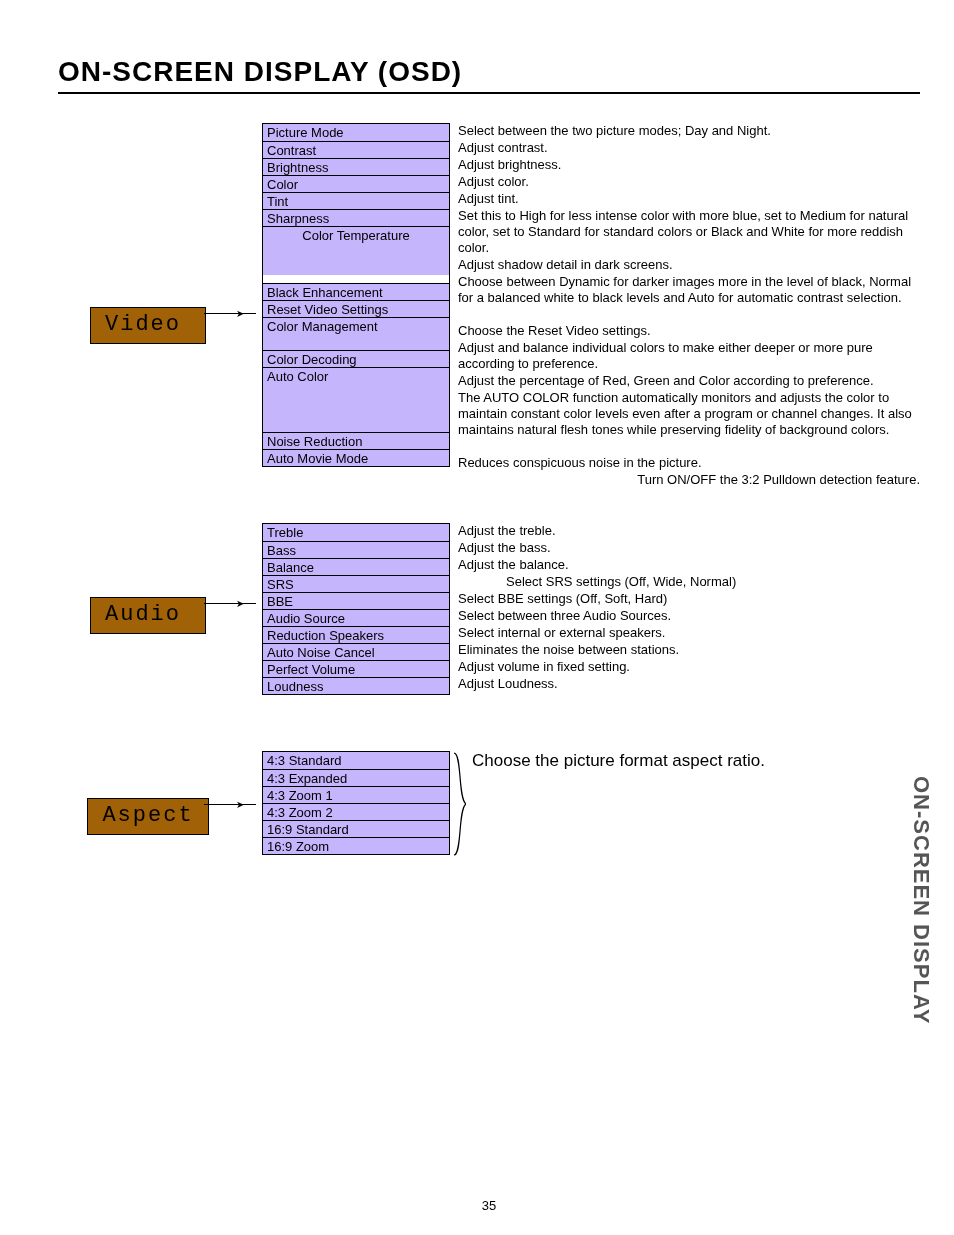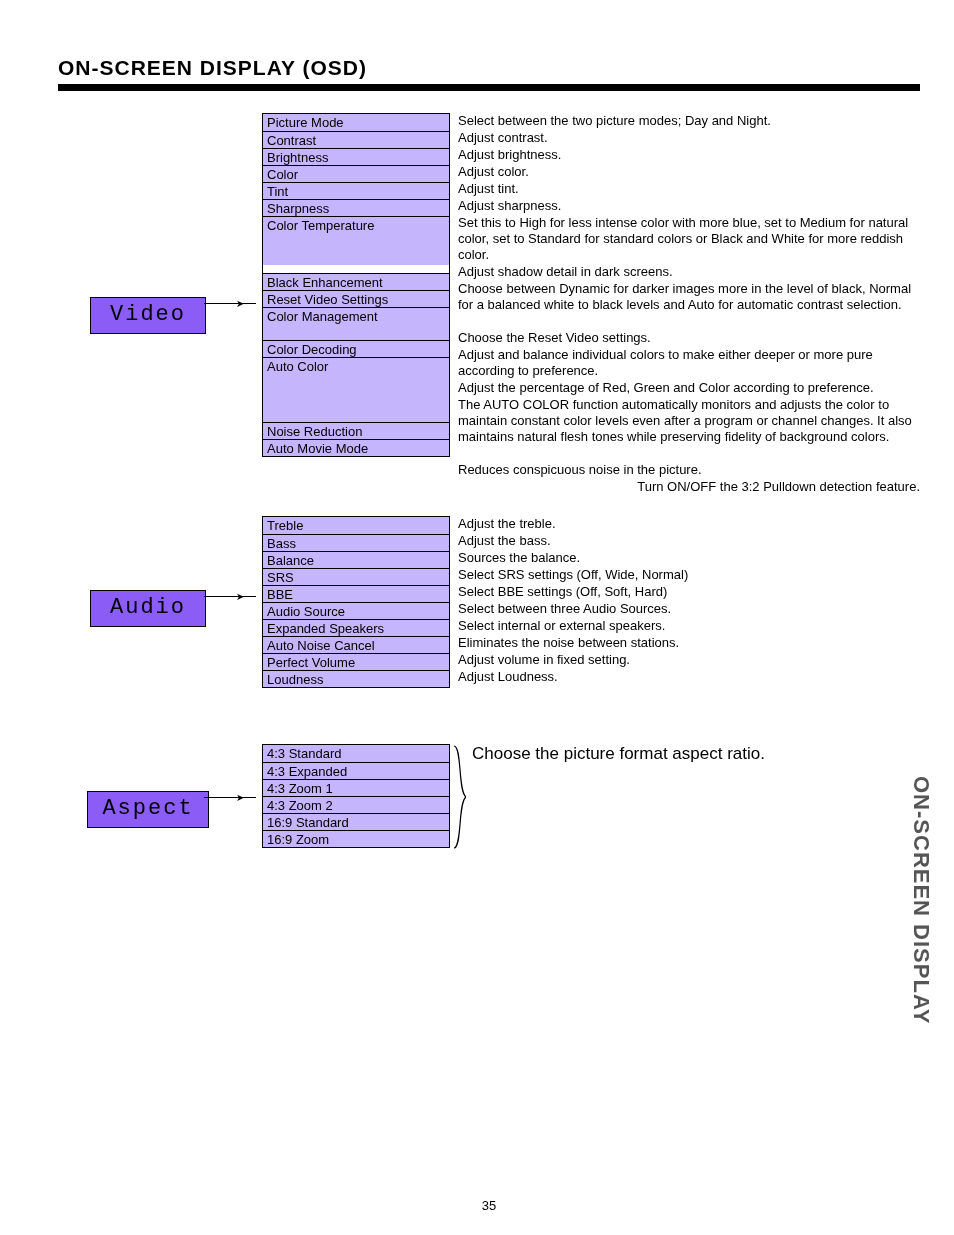--- a/index.html
+++ b/index.html
@@ -14,46 +14,46 @@
     box-sizing: border-box;
   }
   .page {
     position: absolute;
     top: 56px;
     left: 58px;
     right: 34px;
     bottom: 22px;
   }
   .title {
-    font-size: 21px;
+    font-size: 28px;
     font-weight: bold;
     letter-spacing: 1px;
-    border-bottom: 7px solid #000000;
+    border-bottom: 2px solid #000000;
     padding-bottom: 4px;
-    margin-bottom: 22px;
+    margin-bottom: 29px;
   }
   .section { position: relative; margin-bottom: 20px; }
   .section-main { display: flex; align-items: flex-start; }
   .catbox-col {
     width: 180px;
     flex: 0 0 auto;
     position: relative;
     display: flex;
     align-items: center;
     justify-content: center;
   }
   .catbox {
     border: 1px solid #000;
     font-family: "Courier New", monospace;
     font-size: 22px;
     letter-spacing: 2px;
     padding: 4px 14px 6px 14px;
-    text-align: center;
+    text-align: left;
     min-width: 86px;
-    background: #8b5cf6;
+    background: #a16207;
     margin-top: 24px;
   }
   .arrow-col {
     width: 24px;
     flex: 0 0 auto;
     position: relative;
     display: flex;
     align-items: center;
     justify-content: center;
   }
@@ -154,36 +154,35 @@
       <div class="arrow-col video-cat-align">
           <span class="arrow-right"></span>
         </div>
       <div class="items-col" id="video-items">
           <div class="item-row" style="height: 17px;">Picture Mode</div>
           <div class="item-row" style="height: 17px;">Contrast</div>
           <div class="item-row" style="height: 17px;">Brightness</div>
           <div class="item-row" style="height: 17px;">Color</div>
           <div class="item-row" style="height: 17px;">Tint</div>
           <div class="item-row" style="height: 17px;">Sharpness</div>
-          <div class="item-row" style="height: 49px;">Color Temperature</div>
+          <div class="item-row" style="height: 49px; text-align: center;">Color Temperature</div>
           <div class="item-row" style="height: 17px; margin-top: 8px;">Black Enhancement</div>
           <div class="item-row" style="height: 17px;">Reset Video Settings</div>
           <div class="item-row" style="height: 33px;">Color Management</div>
           <div class="item-row" style="height: 17px;">Color Decoding</div>
           <div class="item-row" style="height: 65px;">Auto Color</div>
           <div class="item-row" style="height: 17px;">Noise Reduction</div>
           <div class="item-row" style="height: 17px;">Auto Movie Mode</div>
         </div>
       <div class="desc-col" id="video-desc">
           <div class="desc-row" style="height: 17px;">Select between the two picture modes; Day and Night.</div>
           <div class="desc-row" style="height: 17px;">Adjust contrast.</div>
           <div class="desc-row" style="height: 17px;">Adjust brightness.</div>
           <div class="desc-row" style="height: 17px;">Adjust color.</div>
           <div class="desc-row" style="height: 17px;">Adjust tint.</div>
-          <div class="desc-row" style="height: 17px;">Adjust sharpness.</div>
           <div class="desc-row" style="height: 49px;">Set this to High for less intense color with more blue, set to Medium for natural color, set to Standard for standard colors or Black and White for more reddish color.</div>
           <div class="desc-row" style="height: 17px;">Adjust shadow detail in dark screens.</div>
           <div class="desc-row" style="height: 49px;">Choose between Dynamic for darker images more in the level of black, Normal for a balanced white to black levels and Auto for automatic contrast selection.</div>
           <div class="desc-row" style="height: 17px;">Choose the Reset Video settings.</div>
           <div class="desc-row" style="height: 33px;">Adjust and balance individual colors to make either deeper or more pure according to preference.</div>
           <div class="desc-row" style="height: 17px;">Adjust the percentage of Red, Green and Color according to preference.</div>
           <div class="desc-row" style="height: 65px;">The AUTO COLOR function automatically monitors and adjusts the color to maintain constant color levels even after a program or channel changes. It also maintains natural flesh tones while preserving fidelity of background colors.</div>
           <div class="desc-row" style="height: 17px;">Reduces conspicuous noise in the picture.</div>
           <div class="desc-row" style="height: 17px; text-align: right;">Turn ON/OFF the 3:2 Pulldown detection feature.</div>
         </div>
@@ -198,30 +197,30 @@
       <div class="arrow-col audio-cat-align">
           <span class="arrow-right"></span>
         </div>
       <div class="items-col" id="audio-items">
           <div class="item-row" style="height: 17px;">Treble</div>
           <div class="item-row" style="height: 17px;">Bass</div>
           <div class="item-row" style="height: 17px;">Balance</div>
           <div class="item-row" style="height: 17px;">SRS</div>
           <div class="item-row" style="height: 17px;">BBE</div>
           <div class="item-row" style="height: 17px;">Audio Source</div>
-          <div class="item-row" style="height: 17px;">Expanded Speakers</div>
+          <div class="item-row" style="height: 17px;">Reduction Speakers</div>
           <div class="item-row" style="height: 17px;">Auto Noise Cancel</div>
           <div class="item-row" style="height: 17px;">Perfect Volume</div>
           <div class="item-row" style="height: 17px;">Loudness</div>
         </div>
       <div class="desc-col" id="audio-desc">
           <div class="desc-row" style="height: 17px;">Adjust the treble.</div>
           <div class="desc-row" style="height: 17px;">Adjust the bass.</div>
-          <div class="desc-row" style="height: 17px;">Sources the balance.</div>
-          <div class="desc-row" style="height: 17px;">Select SRS settings (Off, Wide, Normal)</div>
+          <div class="desc-row" style="height: 17px;">Adjust the balance.</div>
+          <div class="desc-row" style="height: 17px; margin-left: 48px;">Select SRS settings (Off, Wide, Normal)</div>
           <div class="desc-row" style="height: 17px;">Select BBE settings (Off, Soft, Hard)</div>
           <div class="desc-row" style="height: 17px;">Select between three Audio Sources.</div>
           <div class="desc-row" style="height: 17px;">Select internal or external speakers.</div>
           <div class="desc-row" style="height: 17px;">Eliminates the noise between stations.</div>
           <div class="desc-row" style="height: 17px;">Adjust volume in fixed setting.</div>
           <div class="desc-row" style="height: 17px;">Adjust Loudness.</div>
         </div>
     </div>
   </div>
 

